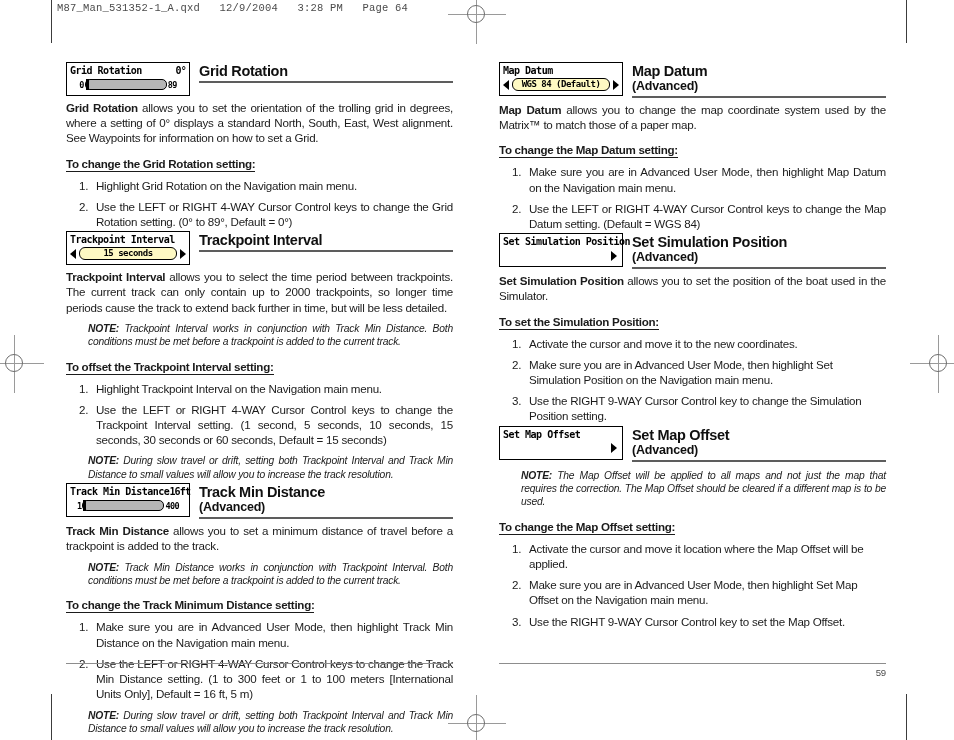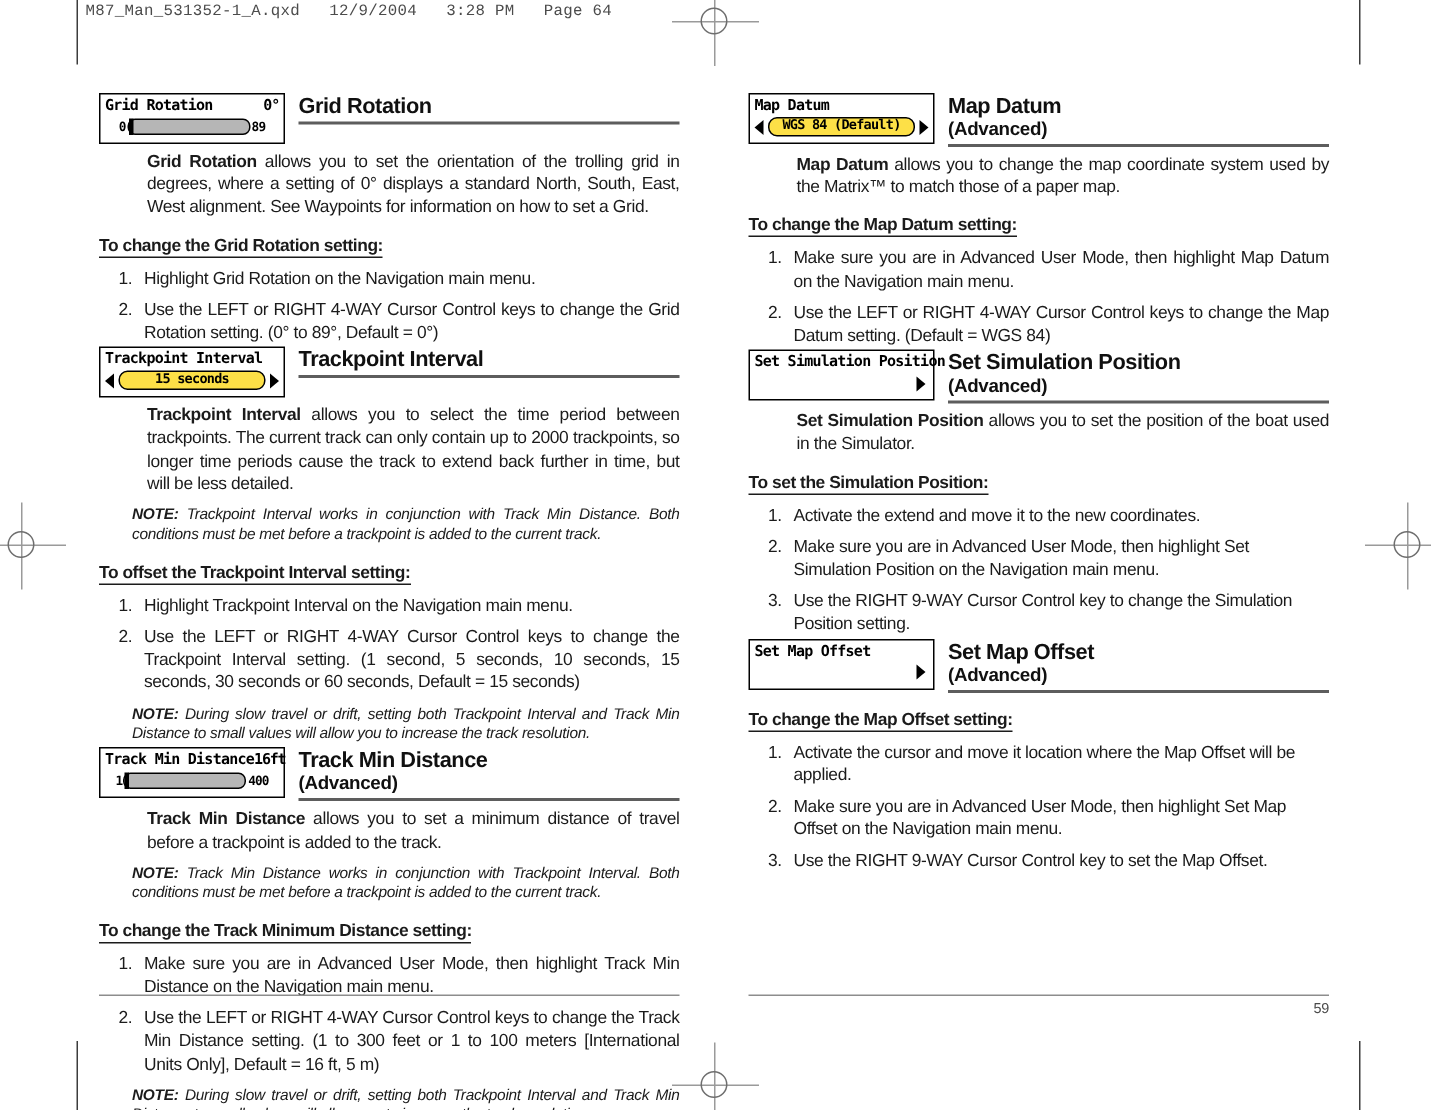--- a/index.html
+++ b/index.html
@@ -209,21 +209,21 @@
     width: 0; height: 0;
     border-top: 5px solid transparent;
     border-bottom: 5px solid transparent;
     flex: 0 0 auto;
   }
   .arrow-l { border-right: 6px solid #000; }
   .arrow-r { border-left: 6px solid #000; }
   .pill {
     flex: 1 1 auto;
     text-align: center;
-    background: #fde047;
+    background: #fef9c3;
     border: 1.4px solid #000;
     border-radius: 6px;
     font-size: 9px;
     font-weight: bold;
     letter-spacing: -0.5px;
     line-height: 11px;
     color: #000;
     padding: 0 2px;
     box-sizing: border-box;
     white-space: nowrap;
@@ -236,21 +236,21 @@
 
   
   p.body {
     font-size: 11.6px;
     line-height: 15.2px;
     margin: 4px 0 0 0;
     text-align: justify;
     letter-spacing: -0.25px;
     color: #1b1b1b;
   }
-  p.body.first { text-indent: 0; margin-left: 32px; }
+  p.body.first { text-indent: 0; }
   .b { font-weight: bold; }
   .note {
     font-size: 10.3px;
     line-height: 13.4px;
     font-style: italic;
     margin: 7px 0 0 22px;
     letter-spacing: -0.2px;
     color: #1b1b1b;
     text-align: justify;
   }
@@ -466,41 +466,42 @@
         </div>
         <div class="headtext">
           <div class="heading">Set Simulation Position</div>
           <div class="subheading">(Advanced)</div>
           <div class="headrule"></div>
         </div>
       </div>
       <p class="body first"><span class="b">Set Simulation Position</span> allows you to set the position of the boat used in the Simulator.</p>
       <div><div class="procedure">To set the Simulation Position:</div></div>
       <ol class="steps nojustify">
-        <li>Activate the extend and move it to the new coordinates.</li>
+        <li>Activate the cursor and move it to the new coordinates.</li>
         <li>Make sure you are in Advanced User Mode, then highlight Set Simulation Position on the Navigation main menu.</li>
         <li>Use the RIGHT 9-WAY Cursor Control key to change the Simulation Position setting.</li>
       </ol>
     </div>
     <div class="section">
       <div class="sec-head">
         <div class="lcd tall">
           <div class="lcd-row1">
             <span class="lbl">Set Map Offset</span>
           </div>
           <div class="lcd-row2 right-only">
             <span class="arrow-r"></span>
           </div>
         </div>
         <div class="headtext">
           <div class="heading">Set Map Offset</div>
           <div class="subheading">(Advanced)</div>
           <div class="headrule"></div>
         </div>
       </div>
+      <div class="note"><span class="nb">NOTE:</span> The Map Offset will be applied to all maps and not just the map that requires the correction. The Map Offset should be cleared if a different map is to be used.</div>
       <div><div class="procedure">To change the Map Offset setting:</div></div>
       <ol class="steps nojustify">
         <li>Activate the cursor and move it location where the Map Offset will be applied.</li>
         <li>Make sure you are in Advanced User Mode, then highlight Set Map Offset on the Navigation main menu.</li>
         <li>Use the RIGHT 9-WAY Cursor Control key to set the Map Offset.</li>
       </ol>
     </div>
   </div>
 
 <div class="footer left">

